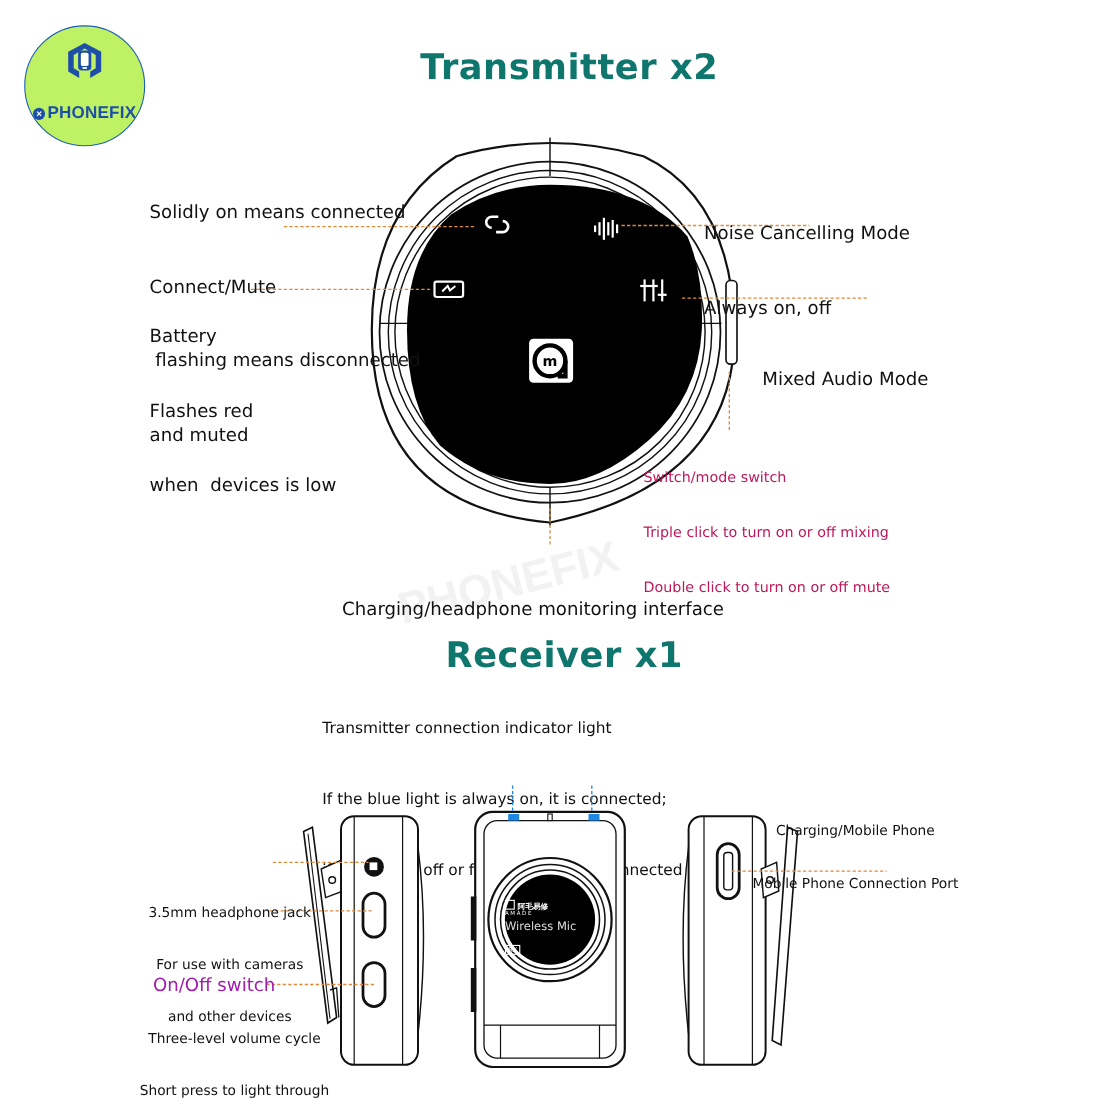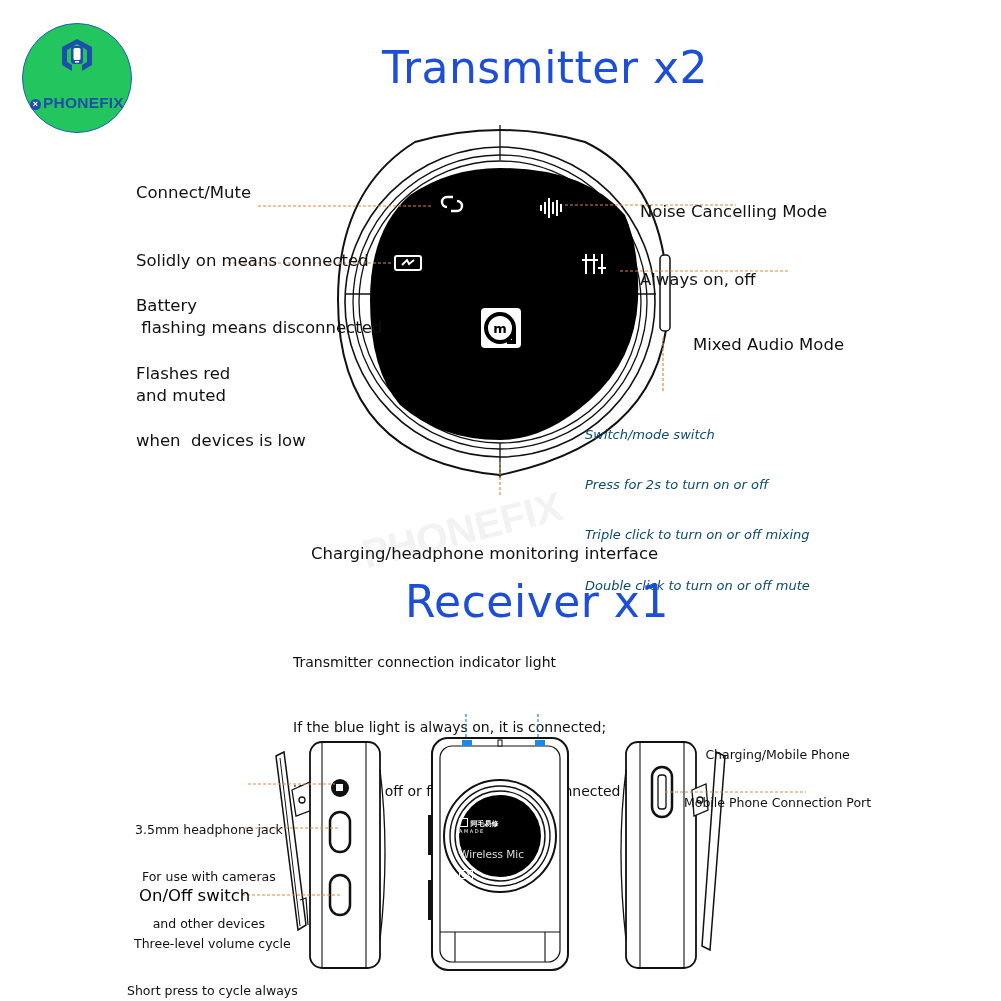--- a/index.html
+++ b/index.html
@@ -1,25 +1,25 @@
 <!DOCTYPE html>
 <html><head>
   <meta charset="utf-8">
   <style>
     html, body { margin: 0; padding: 0; background: #ffffff; }
     body { width: 1001px; height: 1001px; position: relative; overflow: hidden;
            font-family: "DejaVu Sans", "Liberation Sans", sans-serif; color: #111; }
     .abs { position: absolute; }
-    .title { font-size: 44px; font-weight: normal; letter-spacing: 0.5px; color: #1d4ed8; white-space: nowrap; }
+    .title { font-size: 32px; font-weight: bold; letter-spacing: 0.5px; color: #0f766e; white-space: nowrap; }
     .lbl { font-size: 16.5px; line-height: 22.5px; white-space: pre; color: #111; }
-    .lbl-sm { font-size: 13px; line-height: 16.8px; white-space: pre; color: #0c4a6e; font-style: italic; }
+    .lbl-sm { font-size: 13px; line-height: 16.8px; white-space: pre; color: #be185d; }
     .lbl-xs { font-size: 12px; line-height: 15.7px; white-space: pre; color: #111; text-align: center; }
-    .lbl-md { font-size: 17px; line-height: 22px; white-space: pre; color: #000000; }
+    .lbl-md { font-size: 17px; line-height: 22px; white-space: pre; color: #a21caf; }
     .logo-circle { left: 22px; top: 23px; width: 108px; height: 108px; border-radius: 50%;
-                   border: 1.5px solid #1d5fb8; background: #22c55e; }
+                   border: 1.5px solid #1d5fb8; background: #bef264; }
     .logo-text { position: absolute; left: 0; right: 0; top: 70px; text-align: center;
                  font-family: "Liberation Sans", sans-serif; font-weight: bold; font-size: 15.5px;
                  color: #1e4fa8; letter-spacing: 0.2px; }
     .watermark { font-family: "Liberation Sans", sans-serif; font-weight: bold; font-size: 40px;
                  color: #f2f2f2; transform: rotate(-14deg); white-space: nowrap; }
     svg { overflow: visible; }
   </style>
 </head>
 <body>
 
@@ -94,22 +94,22 @@
     <line x1="258" y1="206" x2="432" y2="206"></line>
     <line x1="228" y1="263" x2="392" y2="263"></line>
     <line x1="565" y1="205" x2="736" y2="205"></line>
     <line x1="620" y1="271" x2="790" y2="271"></line>
     <line x1="663" y1="338" x2="663" y2="392"></line>
     <line x1="500" y1="462" x2="500" y2="495"></line>
   </g>
 </svg>
 
 <div class="abs lbl" style="left:136px;top:137px">
+  <div>Solidly on means connected</div>
   <div>Connect/Mute</div>
-  <div>Solidly on means connected</div>
   <div> flashing means disconnected</div>
   <div>and muted</div>
 </div>
 
 <div class="abs lbl" style="left:136px;top:250px">
   <div>Battery</div>
   <div>Flashes red</div>
   <div>when  devices is low</div>
 </div>
 
@@ -117,21 +117,20 @@
   <div>Noise Cancelling Mode</div>
   <div>Always on, off</div>
 </div>
 
 <div class="abs lbl" style="left:693px;top:289px">
   <div>Mixed Audio Mode</div>
 </div>
 
 <div class="abs lbl-sm" style="left:585px;top:393px">
   <div>Switch/mode switch</div>
-  <div>Press for 2s to turn on or off</div>
   <div>Triple click to turn on or off mixing</div>
   <div>Double click to turn on or off mute</div>
 </div>
 
 <div class="abs lbl" style="left:311px;top:498px">
   <div>Charging/headphone monitoring interface</div>
 </div>
 
 <div class="abs title" style="left:405px;top:576px">Receiver x1</div>
 
@@ -206,36 +205,36 @@
     <line x1="665" y1="92" x2="806" y2="92"></line>
   </g>
 </svg>
 
 <div class="abs" style="left:459px;top:818px;width:82px;text-align:left;color:#fff">
   <div style="font-size:7px;line-height:8px;font-weight:bold">
     <span style="display:inline-block;width:7px;height:7px;border:1px solid #fff;vertical-align:-1px"></span>
     <span>阿毛易修</span>
   </div>
   <div style="font-size:5px;line-height:6px;letter-spacing:1.5px">AMADE</div>
-  <div style="font-size:10.5px;line-height:16px;margin-top:12px;color:#ddd">Wireless Mic</div>
+  <div style="font-size:10.5px;line-height:16px;margin-top:0;color:#ddd">Wireless Mic</div>
   <div style="display:inline-block;font-size:6px;line-height:7px;padding:0 2px;border:1px solid #fff;margin-top:3px">RX</div>
 </div>
 
 <div class="abs lbl-xs" style="left:684px;top:714px;font-size:12.5px;line-height:16.3px">
   <div>Charging/Mobile Phone</div>
   <div>Mobile Phone Connection Port</div>
 </div>
 
 <div class="abs lbl-xs" style="left:135px;top:790px;font-size:12.5px;line-height:15.8px">
   <div>3.5mm headphone jack</div>
   <div>For use with cameras</div>
   <div>and other devices</div>
 </div>
 
 <div class="abs lbl-md" style="left:139px;top:841px;font-size:16.5px">
   <div>On/Off switch</div>
 </div>
 
 <div class="abs lbl-xs" style="left:127px;top:904px;font-size:12.5px;line-height:15.8px">
   <div>Three-level volume cycle</div>
-  <div>Short press to cycle always</div>
+  <div>Short press to light through</div>
   
 </div>
 
 </body></html>

